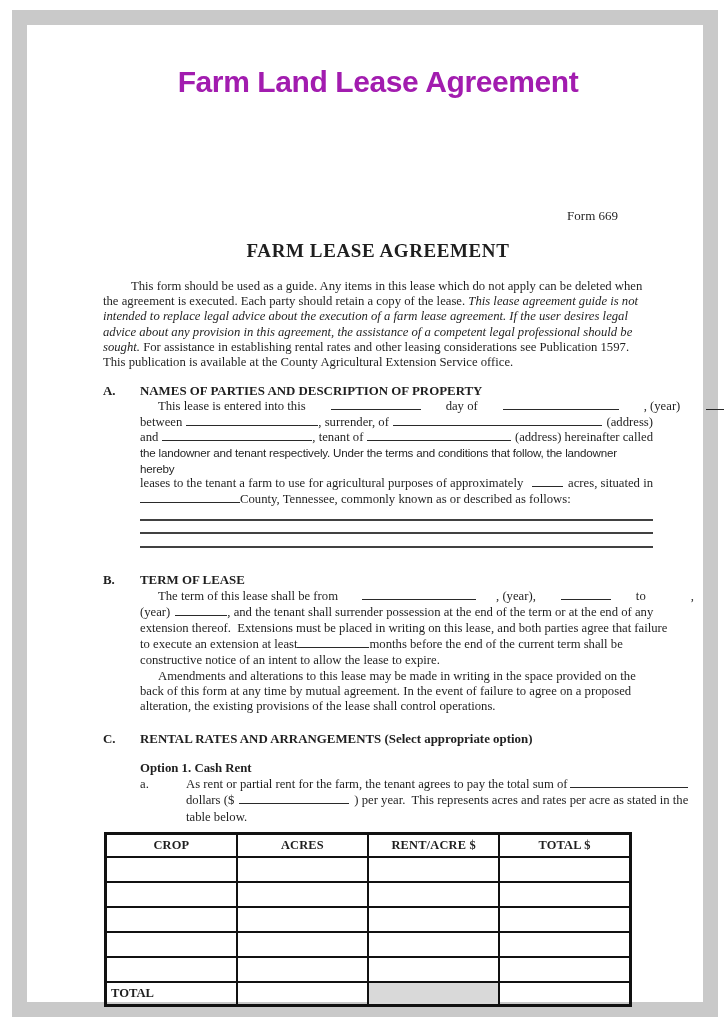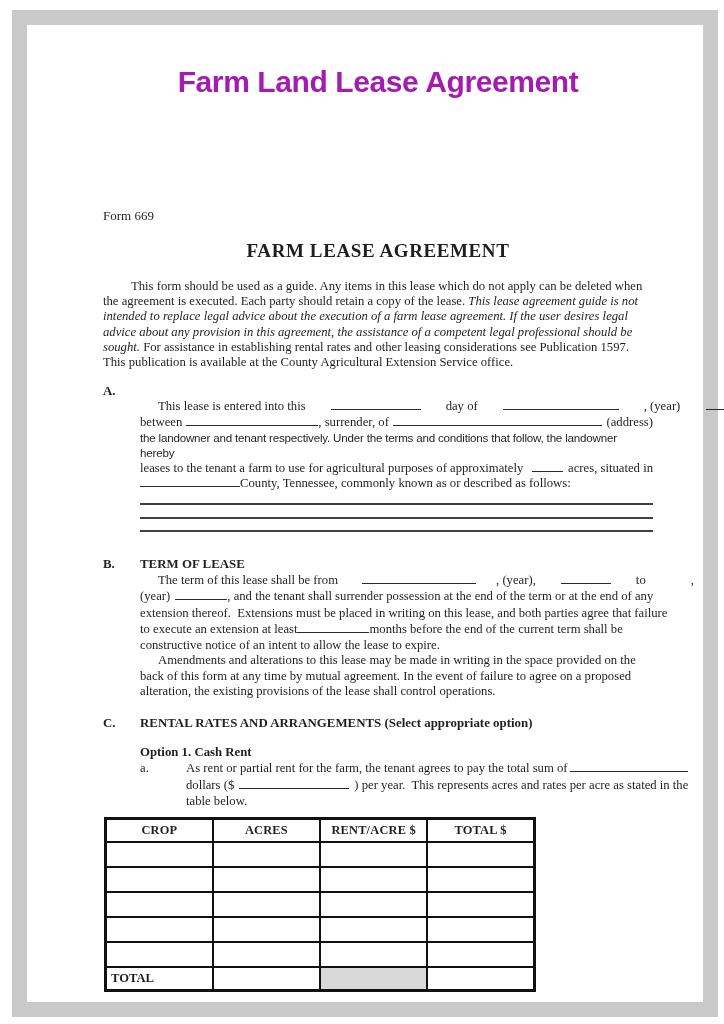--- a/index.html
+++ b/index.html
@@ -17,21 +17,21 @@
     position:absolute; left:27px; top:25px; right:21px; bottom:22px;
     padding:0 50px 0 76px; box-sizing:border-box;
   }
   .big-title {
     margin:37px 0 0 0; text-align:center;
     font-family:"Liberation Sans", sans-serif;
     font-size:30px; font-weight:700; letter-spacing:-0.4px; color:#a21caf;
     line-height:40px;
   }
   .form-number {
-    margin-top:106px; text-align:left; padding-right:35px;
+    margin-top:106px; text-align:right; padding-right:35px;
     font-size:13px; line-height:15px;
   }
   .doc-title {
     margin:17px 0 0 0; text-align:center;
     font-size:19px; font-weight:700; letter-spacing:0.6px; line-height:22px;
   }
   .intro {
     margin-top:17px; font-size:12.7px; line-height:15.2px;
     text-indent:28px; white-space:pre-wrap;
   }
@@ -56,21 +56,21 @@
   .sans-line {
     font-family:"Liberation Sans", sans-serif;
     font-size:11.6px; letter-spacing:-0.2px; line-height:15.4px;
   }
   .opt-head { margin-left:37px; font-weight:700; font-size:12.8px; line-height:15px; }
   .item { display:flex; margin-left:37px; }
   .item-letter { flex:0 0 46px; font-size:12.7px; line-height:16.4px; }
   .item-body { flex:1 1 auto; font-size:12.7px; }
   .item-body .line { line-height:16.4px; }
   .crop-table {
-    border-collapse:collapse; width:432px; margin:7px 0 0 1px;
+    border-collapse:collapse; width:528px; margin:7px 0 0 1px;
     border:3px solid #111; table-layout:fixed;
   }
   .crop-table th, .crop-table td { border:2px solid #111; padding:0; }
   .crop-table th {
     height:21px; font-size:12.4px; font-weight:700; letter-spacing:0.2px;
     text-align:center; vertical-align:middle;
   }
   .crop-table td { height:23px; }
   .crop-table tr.total-row td { height:21px; }
   .total-cell-label {
@@ -89,37 +89,45 @@
   <h1 class="big-title">Farm Land Lease Agreement</h1>
 
   <div class="form-number">Form 669</div>
 
   <h2 class="doc-title">FARM LEASE AGREEMENT</h2>
 
   <p class="intro"><span>This form should be used as a guide. Any items in this lease which do not apply can be deleted when the agreement is executed. Each party should retain a copy of the lease. </span><span class="it">This lease agreement guide is not intended to replace legal advice about the execution of a farm lease agreement. If the user desires legal advice about any provision in this agreement, the assistance of a competent legal professional should be sought.</span><span> For assistance in establishing rental rates and other leasing considerations see Publication 1597. This publication is available at the County Agricultural Extension Service office.</span></p>
 
   <div class="sec-head" style="margin-top:14px;">
     <span class="sec-letter">A.</span>
+    <span>NAMES OF PARTIES AND DESCRIPTION OF PROPERTY</span>
   </div>
   <div class="sec-body">
     <div class="line ind">
       <span class="t">This lease is entered into this</span>
       <span class="blank" style="width:90px;margin:0 5px;"></span>
       <span class="t">day of</span>
       <span class="blank" style="width:116px;margin:0 5px;"></span>
       <span class="t">, (year)</span>
       <span class="blank" style="width:60px;margin:0 6px 0 6px;"></span>
       <span class="t">,</span>
     </div>
     <div class="line">
       <span class="t">between</span>
       <span class="blank" style="width:132px;margin-left:4px;"></span>
       <span class="t">, surrender, of</span>
       <span class="blank grow" style="margin:0 4px;"></span>
       <span class="t">(address)</span>
+    </div>
+    <div class="line">
+      <span class="t">and</span>
+      <span class="blank" style="width:150px;margin-left:4px;"></span>
+      <span class="t">, tenant of</span>
+      <span class="blank grow" style="margin:0 4px;"></span>
+      <span class="t">(address) hereinafter called</span>
     </div>
     <div class="sans-line">the landowner and tenant respectively.  Under the terms and conditions that follow, the landowner hereby</div>
     <div class="line">
       <span class="t">leases to the tenant a farm to use for agricultural purposes of approximately</span>
       <span class="blank grow" style="margin:0 5px 0 9px;max-width:75px;"></span>
       <span class="t">acres, situated in</span>
     </div>
     <div class="line">
       <span class="blank" style="width:100px;"></span>
       <span class="t">County, Tennessee, commonly known as or described as follows:</span>

